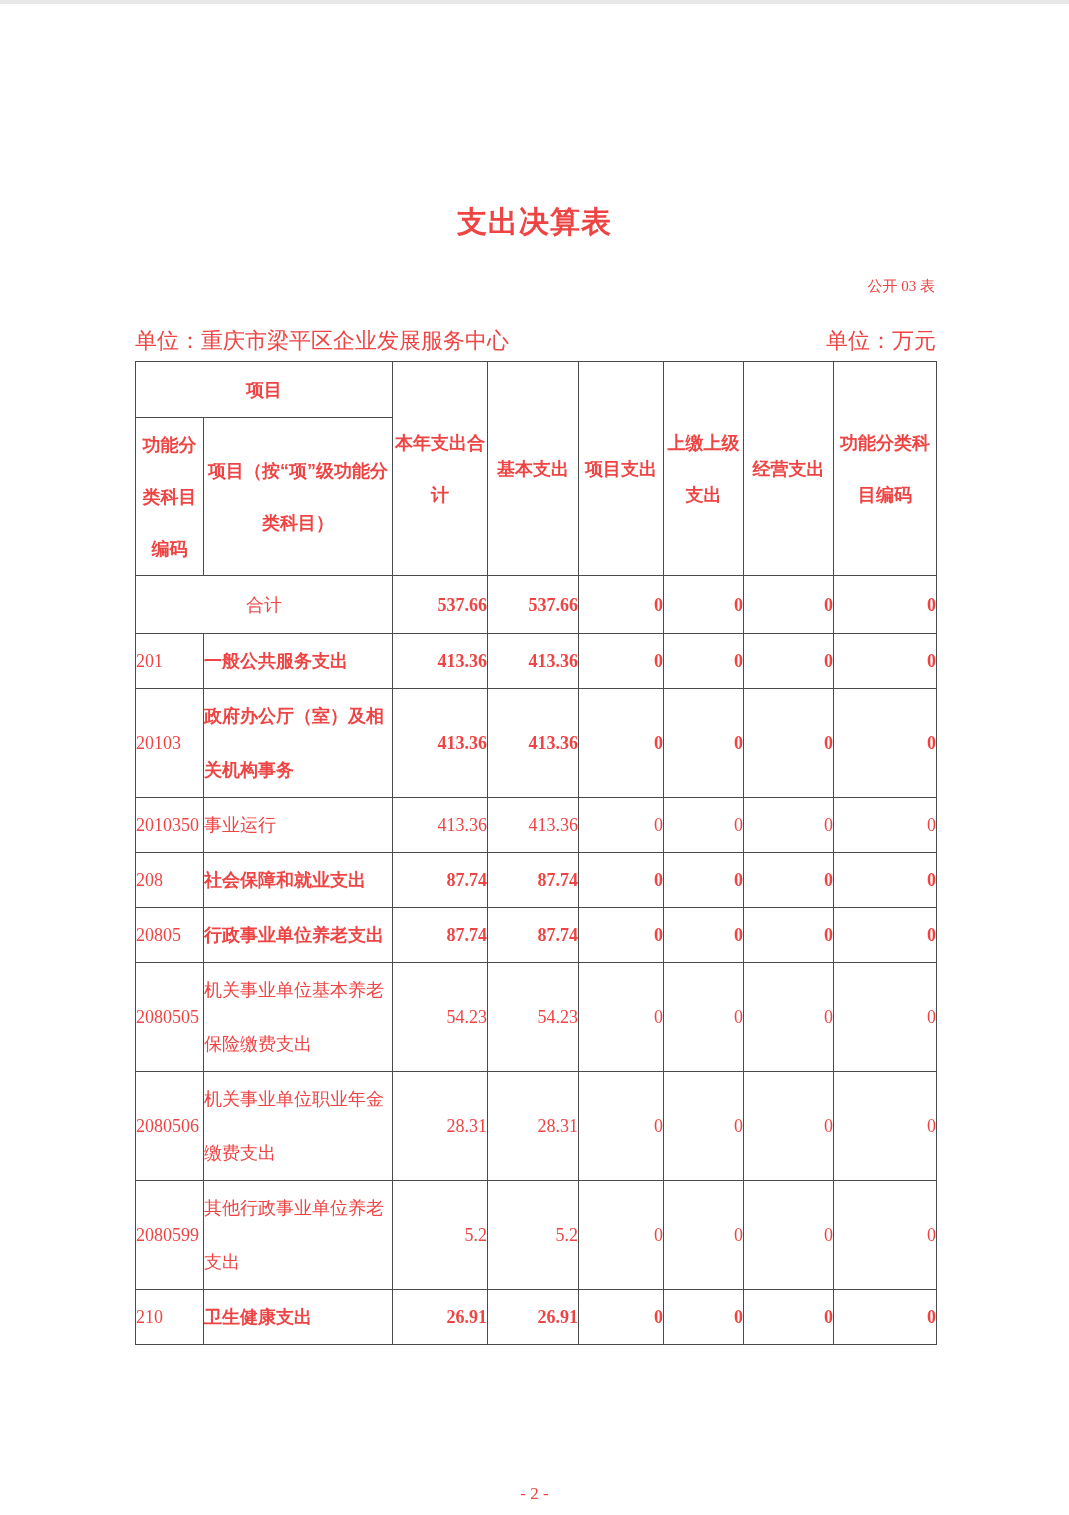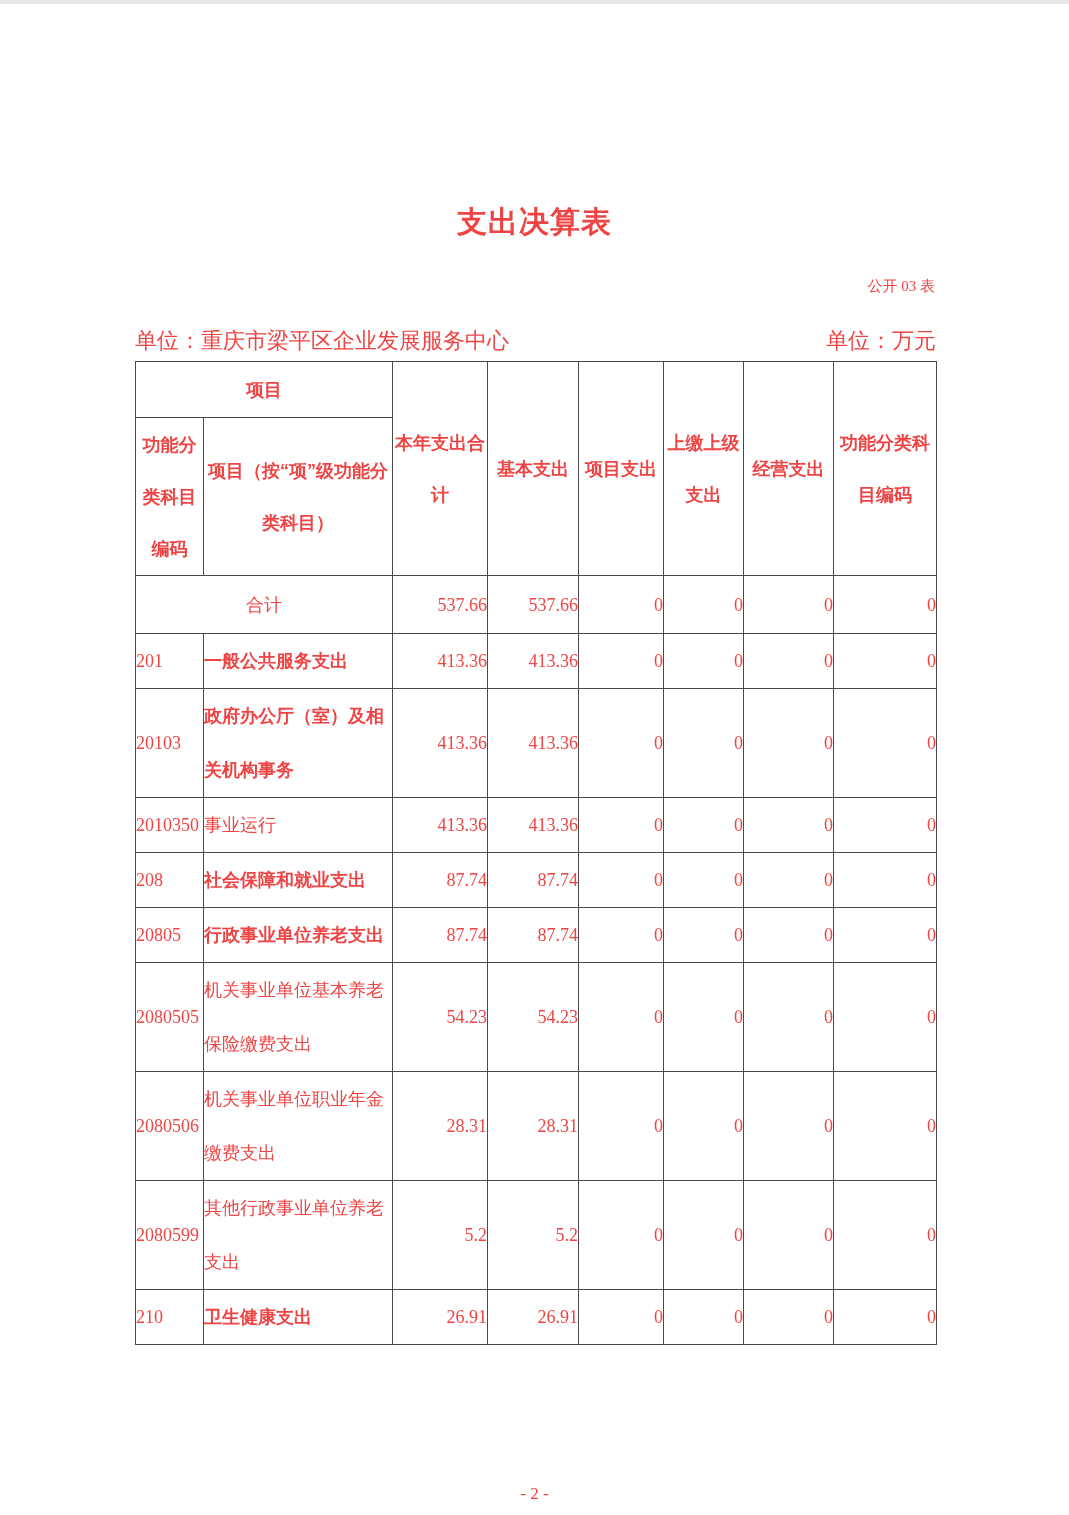--- a/index.html
+++ b/index.html
@@ -73,21 +73,21 @@
   td.total-cell {
     text-align: center;
     font-family: Liberation Sans, sans-serif;
     font-weight: bold;
     height: 57px;
   }
   tr.bold td.item {
     font-family: "Liberation Sans", sans-serif;
     font-weight: bold;
   }
-  tr.bold td.num { font-weight: normal; }
+  tr.bold td.num { font-weight: bold; }
   .footer {
     position: absolute;
     top: 1480px;
     left: 0;
     width: 100%;
     text-align: center;
     font-size: 17px;
   }
 </style>
 </head>

